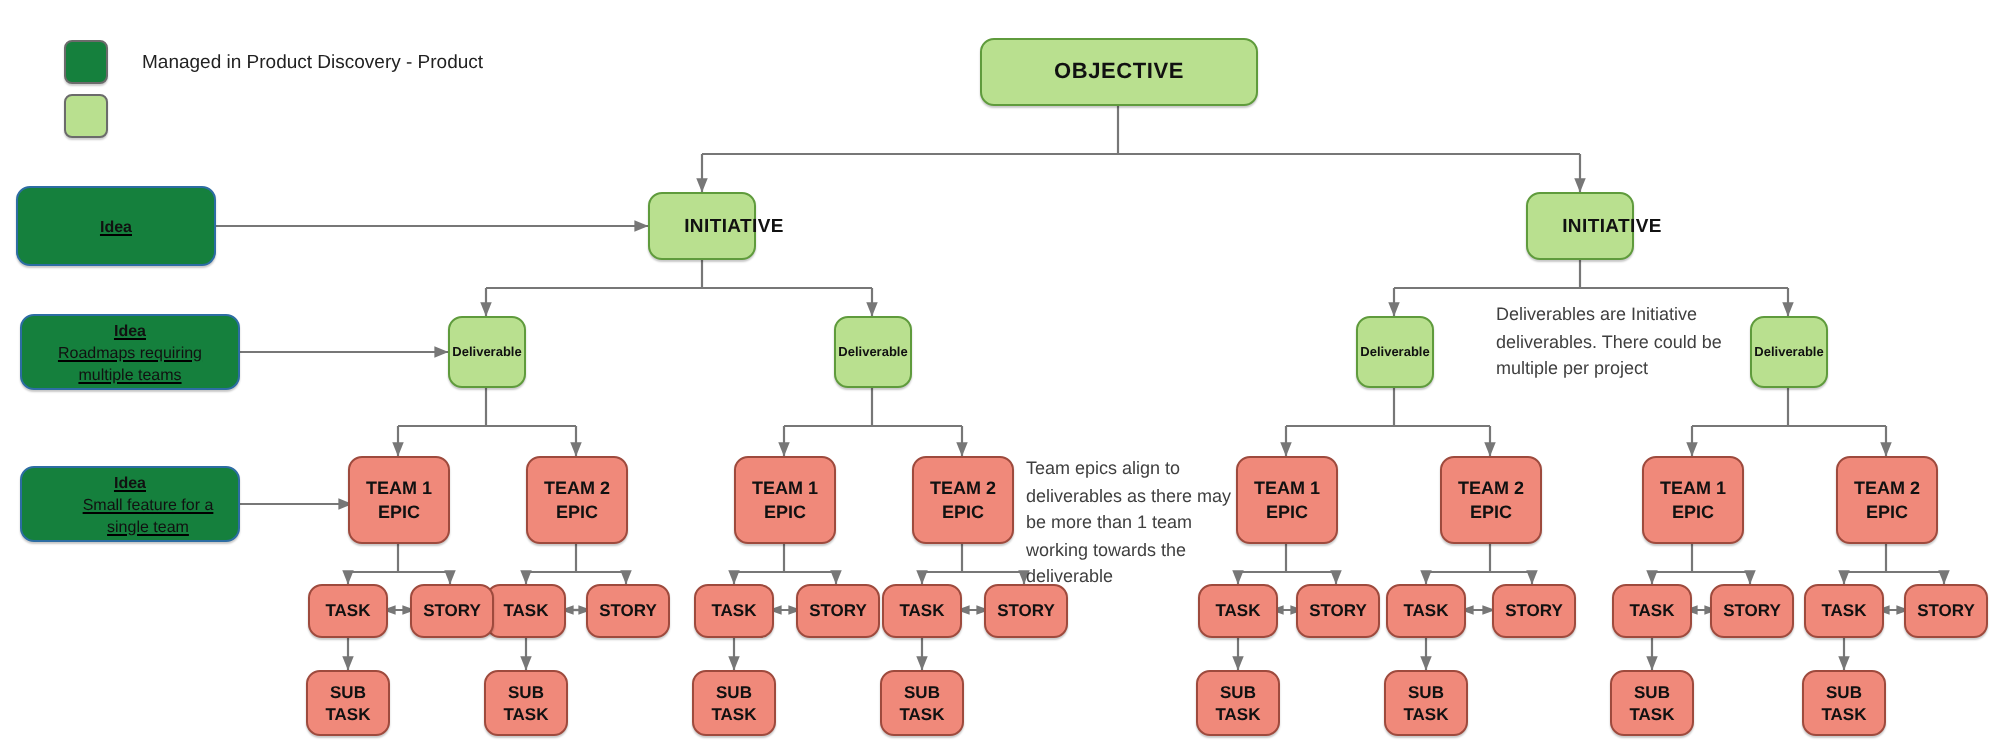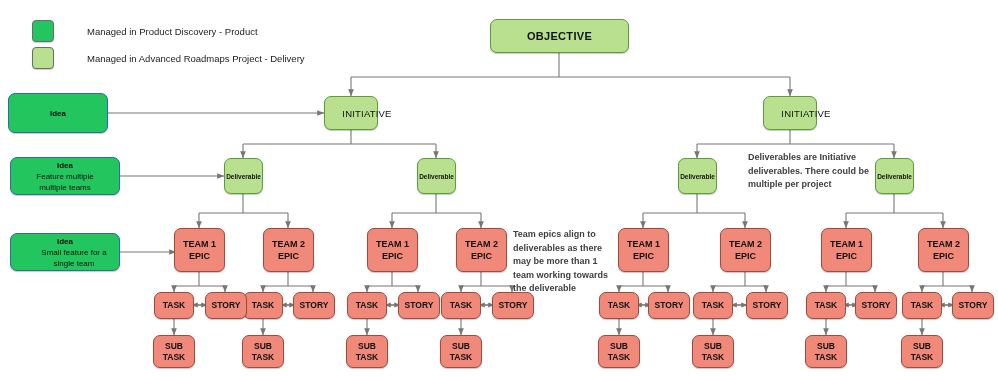--- a/index.html
+++ b/index.html
@@ -5,37 +5,37 @@
   html,body{margin:0;padding:0;background:#ffffff;}
   body{font-family:"Liberation Sans",sans-serif;}
   #stage{position:relative;width:998px;height:376px;background:#ffffff;overflow:hidden;}
 
   svg#wires{position:absolute;left:0;top:0;width:998px;height:376px;pointer-events:none;}
 
   .node{position:absolute;box-sizing:border-box;display:flex;flex-direction:column;
         align-items:center;justify-content:center;text-align:center;border-radius:7px;
         border:1px solid #3b82f6;box-shadow:0 1px 1px rgba(0,0,0,.22);}
   .green{background:#b9e08f;border-color:#5f9b3c;}
-  .blue{background:#22c55e;border-color:#2d6da3;}
+  .blue{background:#15803d;border-color:#2d6da3;text-decoration:underline;}
   .red{background:#f0897a;border-color:#9e4a3d;}
 
   .t-objective{font-size:11px;font-weight:bold;color:#111;letter-spacing:.3px;}
-  .t-initiative{font-size:9.5px;font-weight:normal;color:#111;letter-spacing:.2px;padding-left:32px;}
+  .t-initiative{font-size:9.5px;font-weight:bold;color:#111;letter-spacing:.2px;padding-left:32px;}
   .t-deliverable{font-size:6.5px;font-weight:bold;color:#111;}
   .t-epic{font-size:9px;font-weight:bold;color:#111;line-height:12px;}
   .t-leaf{font-size:8.5px;font-weight:bold;color:#111;line-height:11px;}
   .t-idea-title{font-size:8px;font-weight:bold;color:#111;line-height:11px;}
   .t-idea-body{font-size:8px;color:#111;line-height:11px;}
 
-  .legend-row{position:absolute;display:flex;align-items:center;gap:16px;}
+  .legend-row{position:absolute;display:flex;align-items:center;gap:0;}
   .swatch{width:22px;height:22px;border-radius:4px;box-sizing:border-box;
           border:1px solid #6b6b6b;box-shadow:0 1px 1px rgba(0,0,0,.2);}
   .legend-label{font-size:9.5px;color:#222;margin-left:17px;white-space:nowrap;}
 
-  .note{position:absolute;font-size:9px;color:#3f3f3f;line-height:13.5px;font-weight:bold;}
+  .note{position:absolute;font-size:9px;color:#3f3f3f;line-height:13.5px;}
 </style>
 </head>
 <body>
 
 <div id="stage">
 
   <svg id="wires" viewBox="0 0 998 376">
     <defs>
       <marker id="ar" markerWidth="7" markerHeight="7" refX="6.2" refY="3" orient="auto">
         <path d="M0,0.4 L6.4,3 L0,5.6 z" fill="#777777"></path>
@@ -152,29 +152,28 @@
       <path d="M922,319 L922,335" marker-end="url(#ar)"></path>
     </g>
   </svg>
 
   <div class="legend-row" style="left:32px;top:20px;">
     <span class="swatch blue"></span>
     <span class="legend-label">Managed in Product Discovery - Product</span>
   </div>
   <div class="legend-row" style="left:32px;top:47px;">
     <span class="swatch green"></span>
-    <span class="legend-label">Managed in Advanced Roadmaps Project - Delivery</span>
   </div>
 
   <div class="node blue" style="left:8px;top:93px;width:100px;height:40px;">
     <span class="t-idea-title">Idea</span>
   </div>
   <div class="node blue" style="left:10px;top:157px;width:110px;height:38px;">
     <span class="t-idea-title">Idea</span>
-    <span class="t-idea-body" style="white-space:pre-line;">Feature multiple
+    <span class="t-idea-body" style="white-space:pre-line;">Roadmaps requiring
 multiple teams</span>
   </div>
   <div class="node blue" style="left:10px;top:233px;width:110px;height:38px;">
     <span class="t-idea-title">Idea</span>
     <span class="t-idea-body" style="white-space:pre-line;margin-left:18px;">Small feature for a
 single team</span>
   </div>
 
   <div class="node green" style="left:490px;top:19px;width:139px;height:34px;">
     <span class="t-objective">OBJECTIVE</span>

